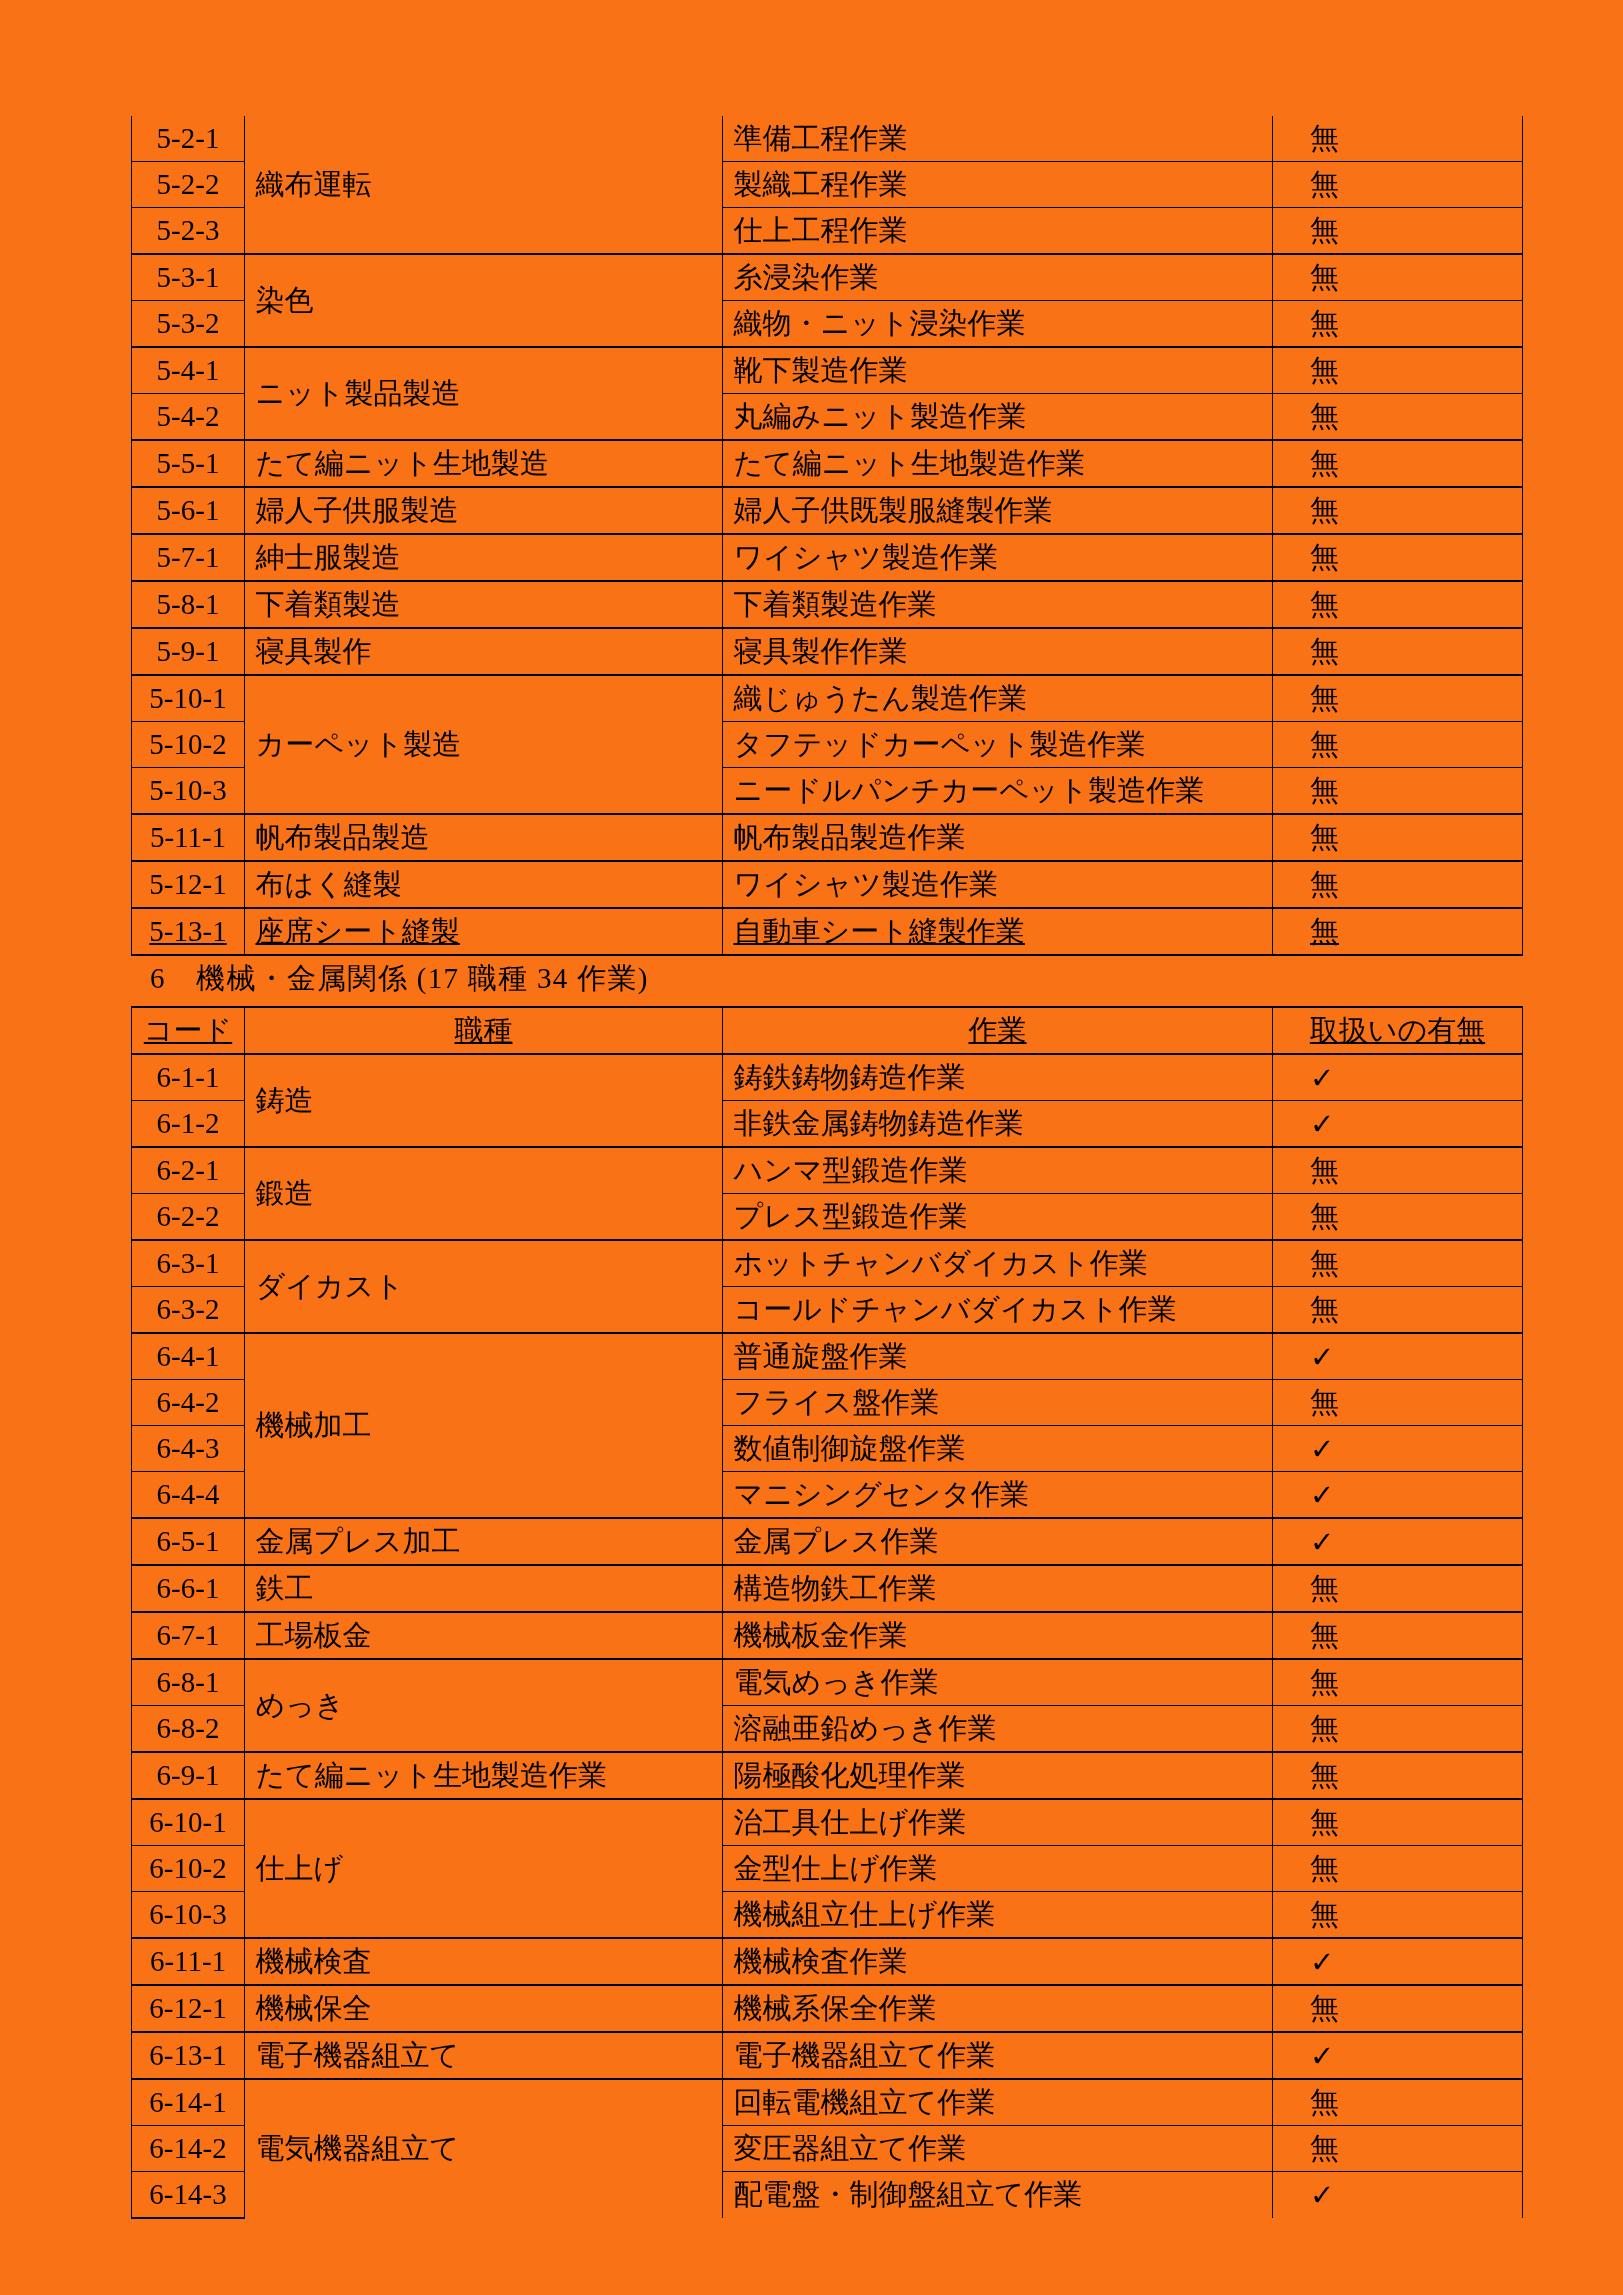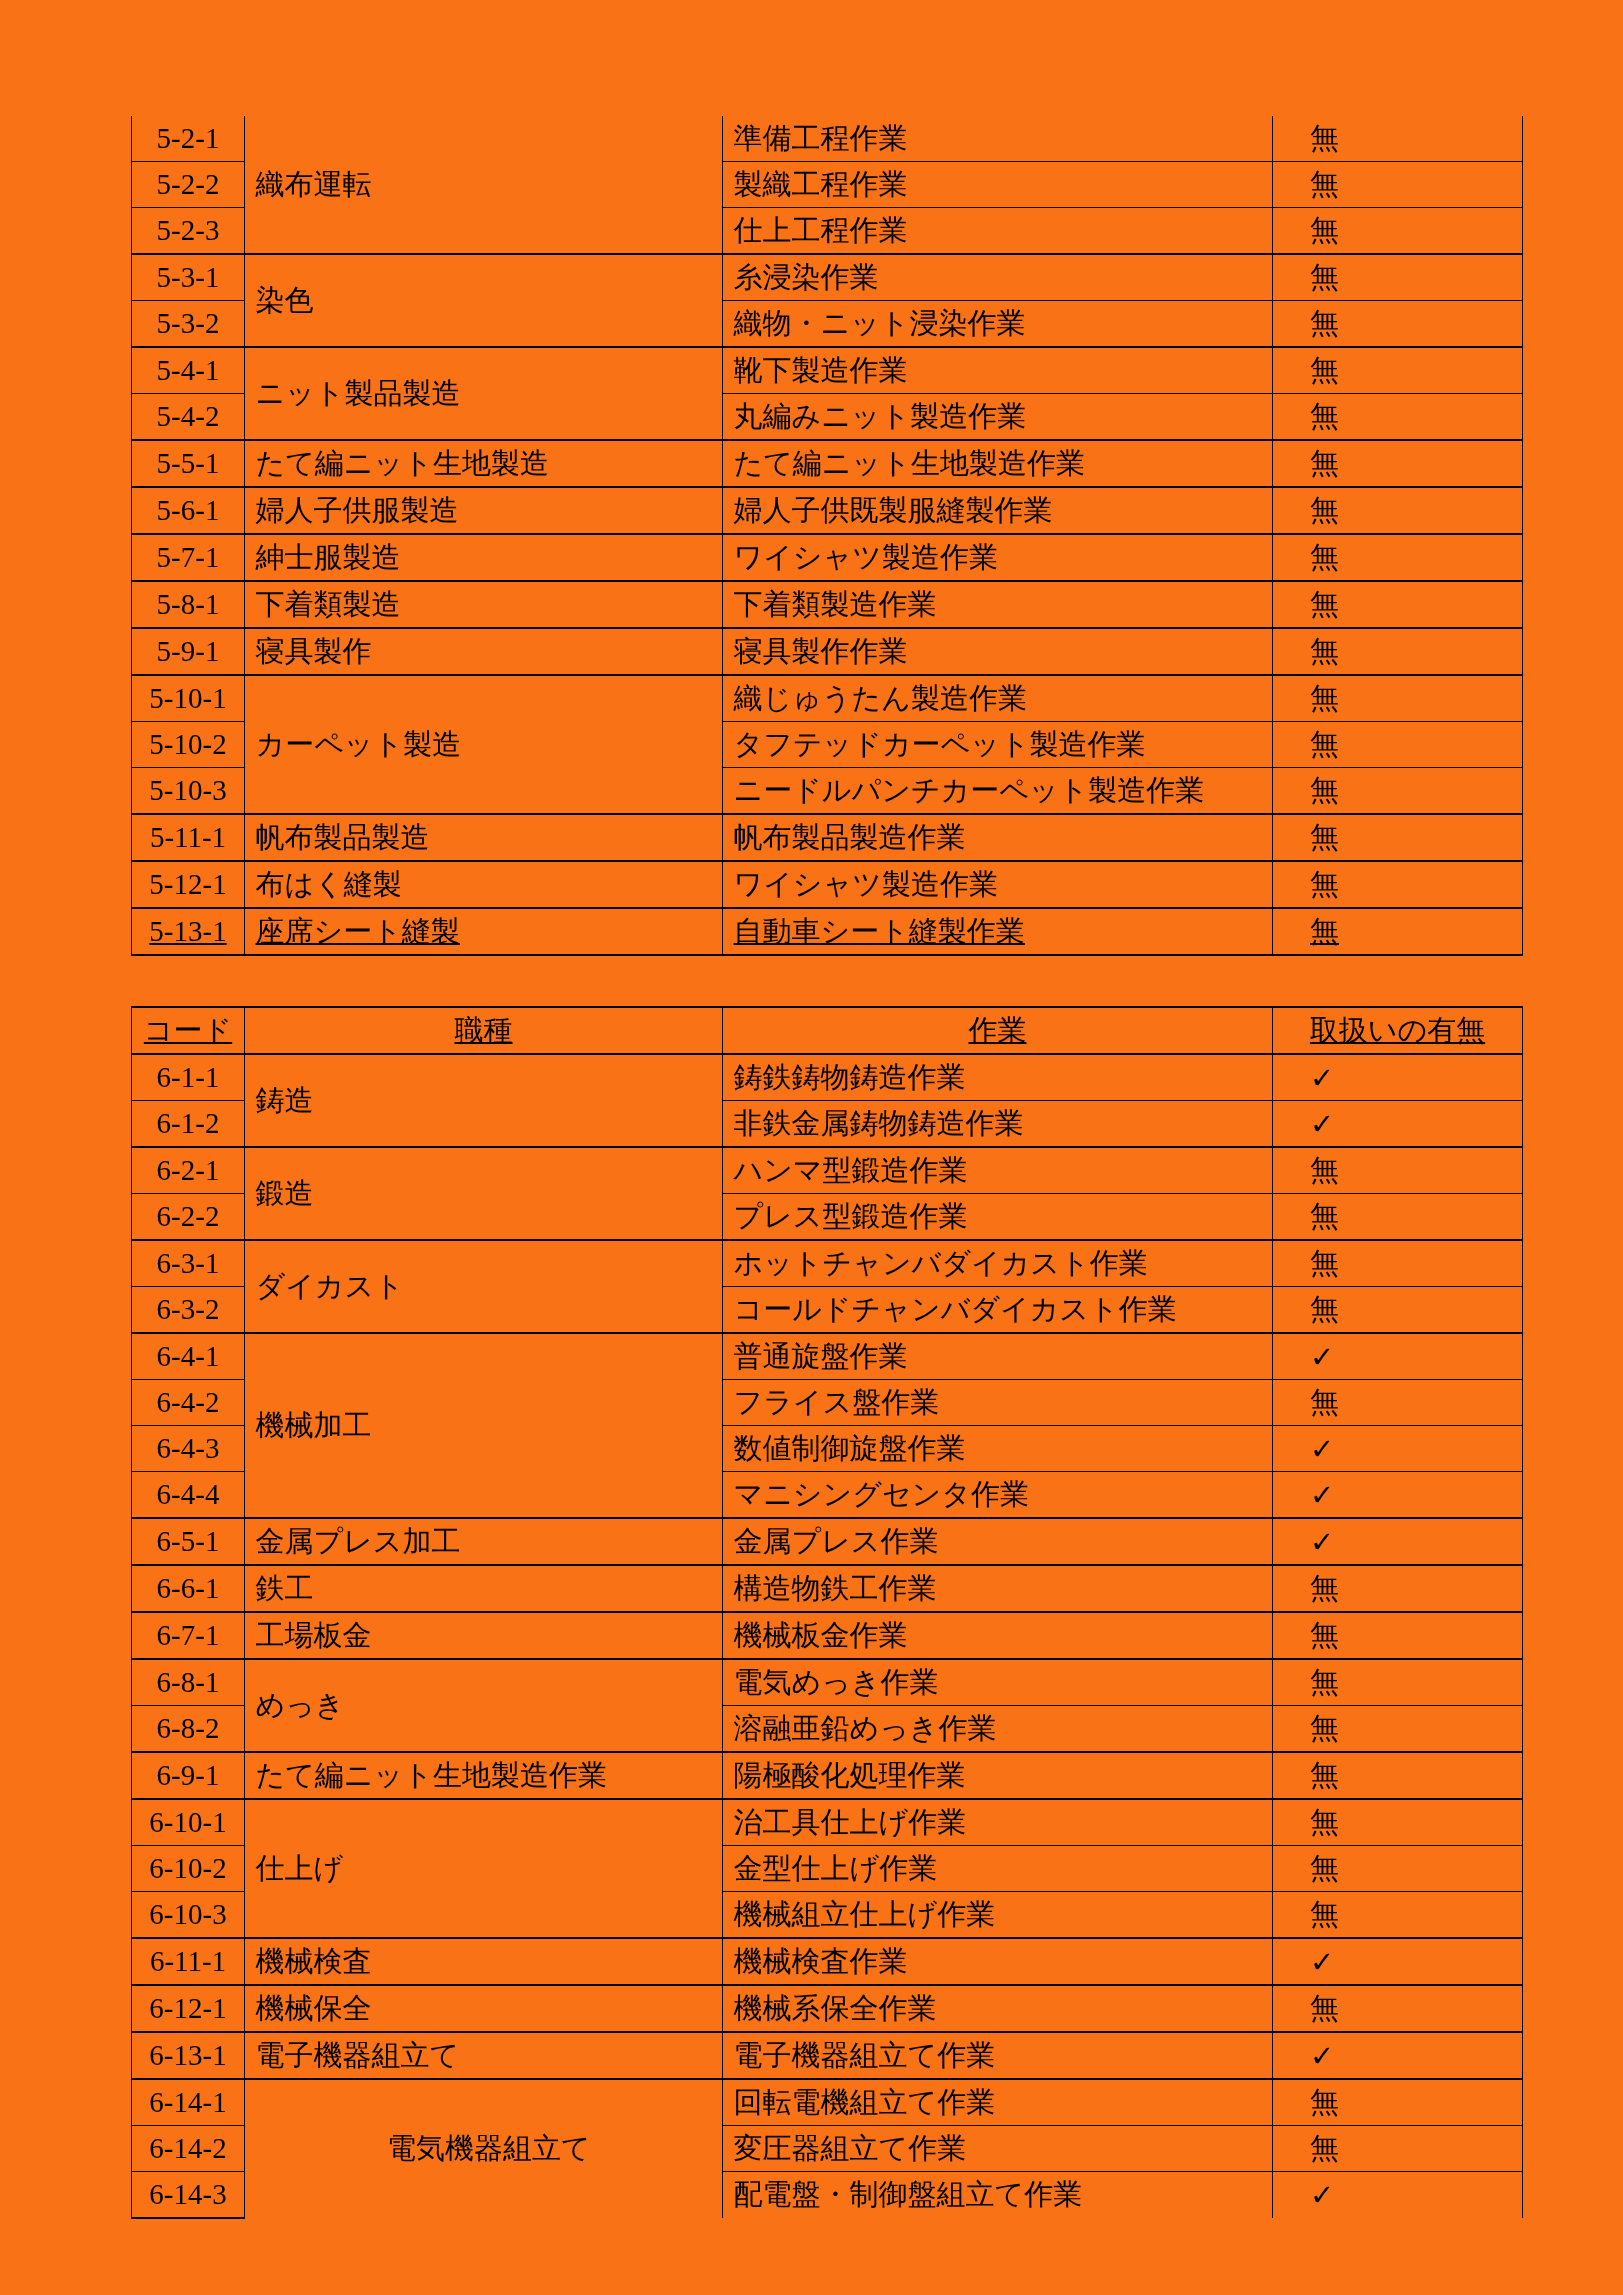--- a/index.html
+++ b/index.html
@@ -34,21 +34,21 @@
   .col-code { text-align: center; }
   .col-job, .col-work { text-align: left; padding-left: 10.5px; }
   .col-avail { text-align: left; padding-left: 37px; }
   tbody tr.group-start td { border-top-width: 2.6px; }
   
   #table1 tbody tr:first-child td { border-top: 0; }
   #table1 tbody tr:last-child td { border-bottom-width: 2.6px; text-decoration: underline; }
   
   #table2 tbody tr:last-child td { border-bottom: 0; }
   #table2 tbody tr:last-child td.col-code { border-bottom: 2.6px solid #000; }
-  td.cut-bottom { border-bottom: 0 !important; text-align: center; }
+  td.cut-bottom { border-bottom: 0 !important; }
   .section-title {
     position: absolute;
     left: 150px;
     top: 959px;
     font-size: 29px;
     letter-spacing: 1.3px;
   }
   .check {
     font-family: "DejaVu Sans", sans-serif;
     font-weight: bold;
@@ -172,20 +172,21 @@
   </tr>
         <tr class="group-start">
     <td class="col-code">5-13-1</td>
     <td class="col-job">座席シート縫製</td>
     <td class="col-work">自動車シート縫製作業</td>
     <td class="col-avail">無</td>
   </tr>
       </tbody>
   </table>
 
+  <div class="section-title">6　機械・金属関係 (17 職種 34 作業)</div>
 
   <table id="table2">
     <colgroup>
       <col style="width:113px">
         <col style="width:478px">
         <col style="width:550px">
         <col style="width:250px">
     </colgroup>
     <thead>
       <tr>

